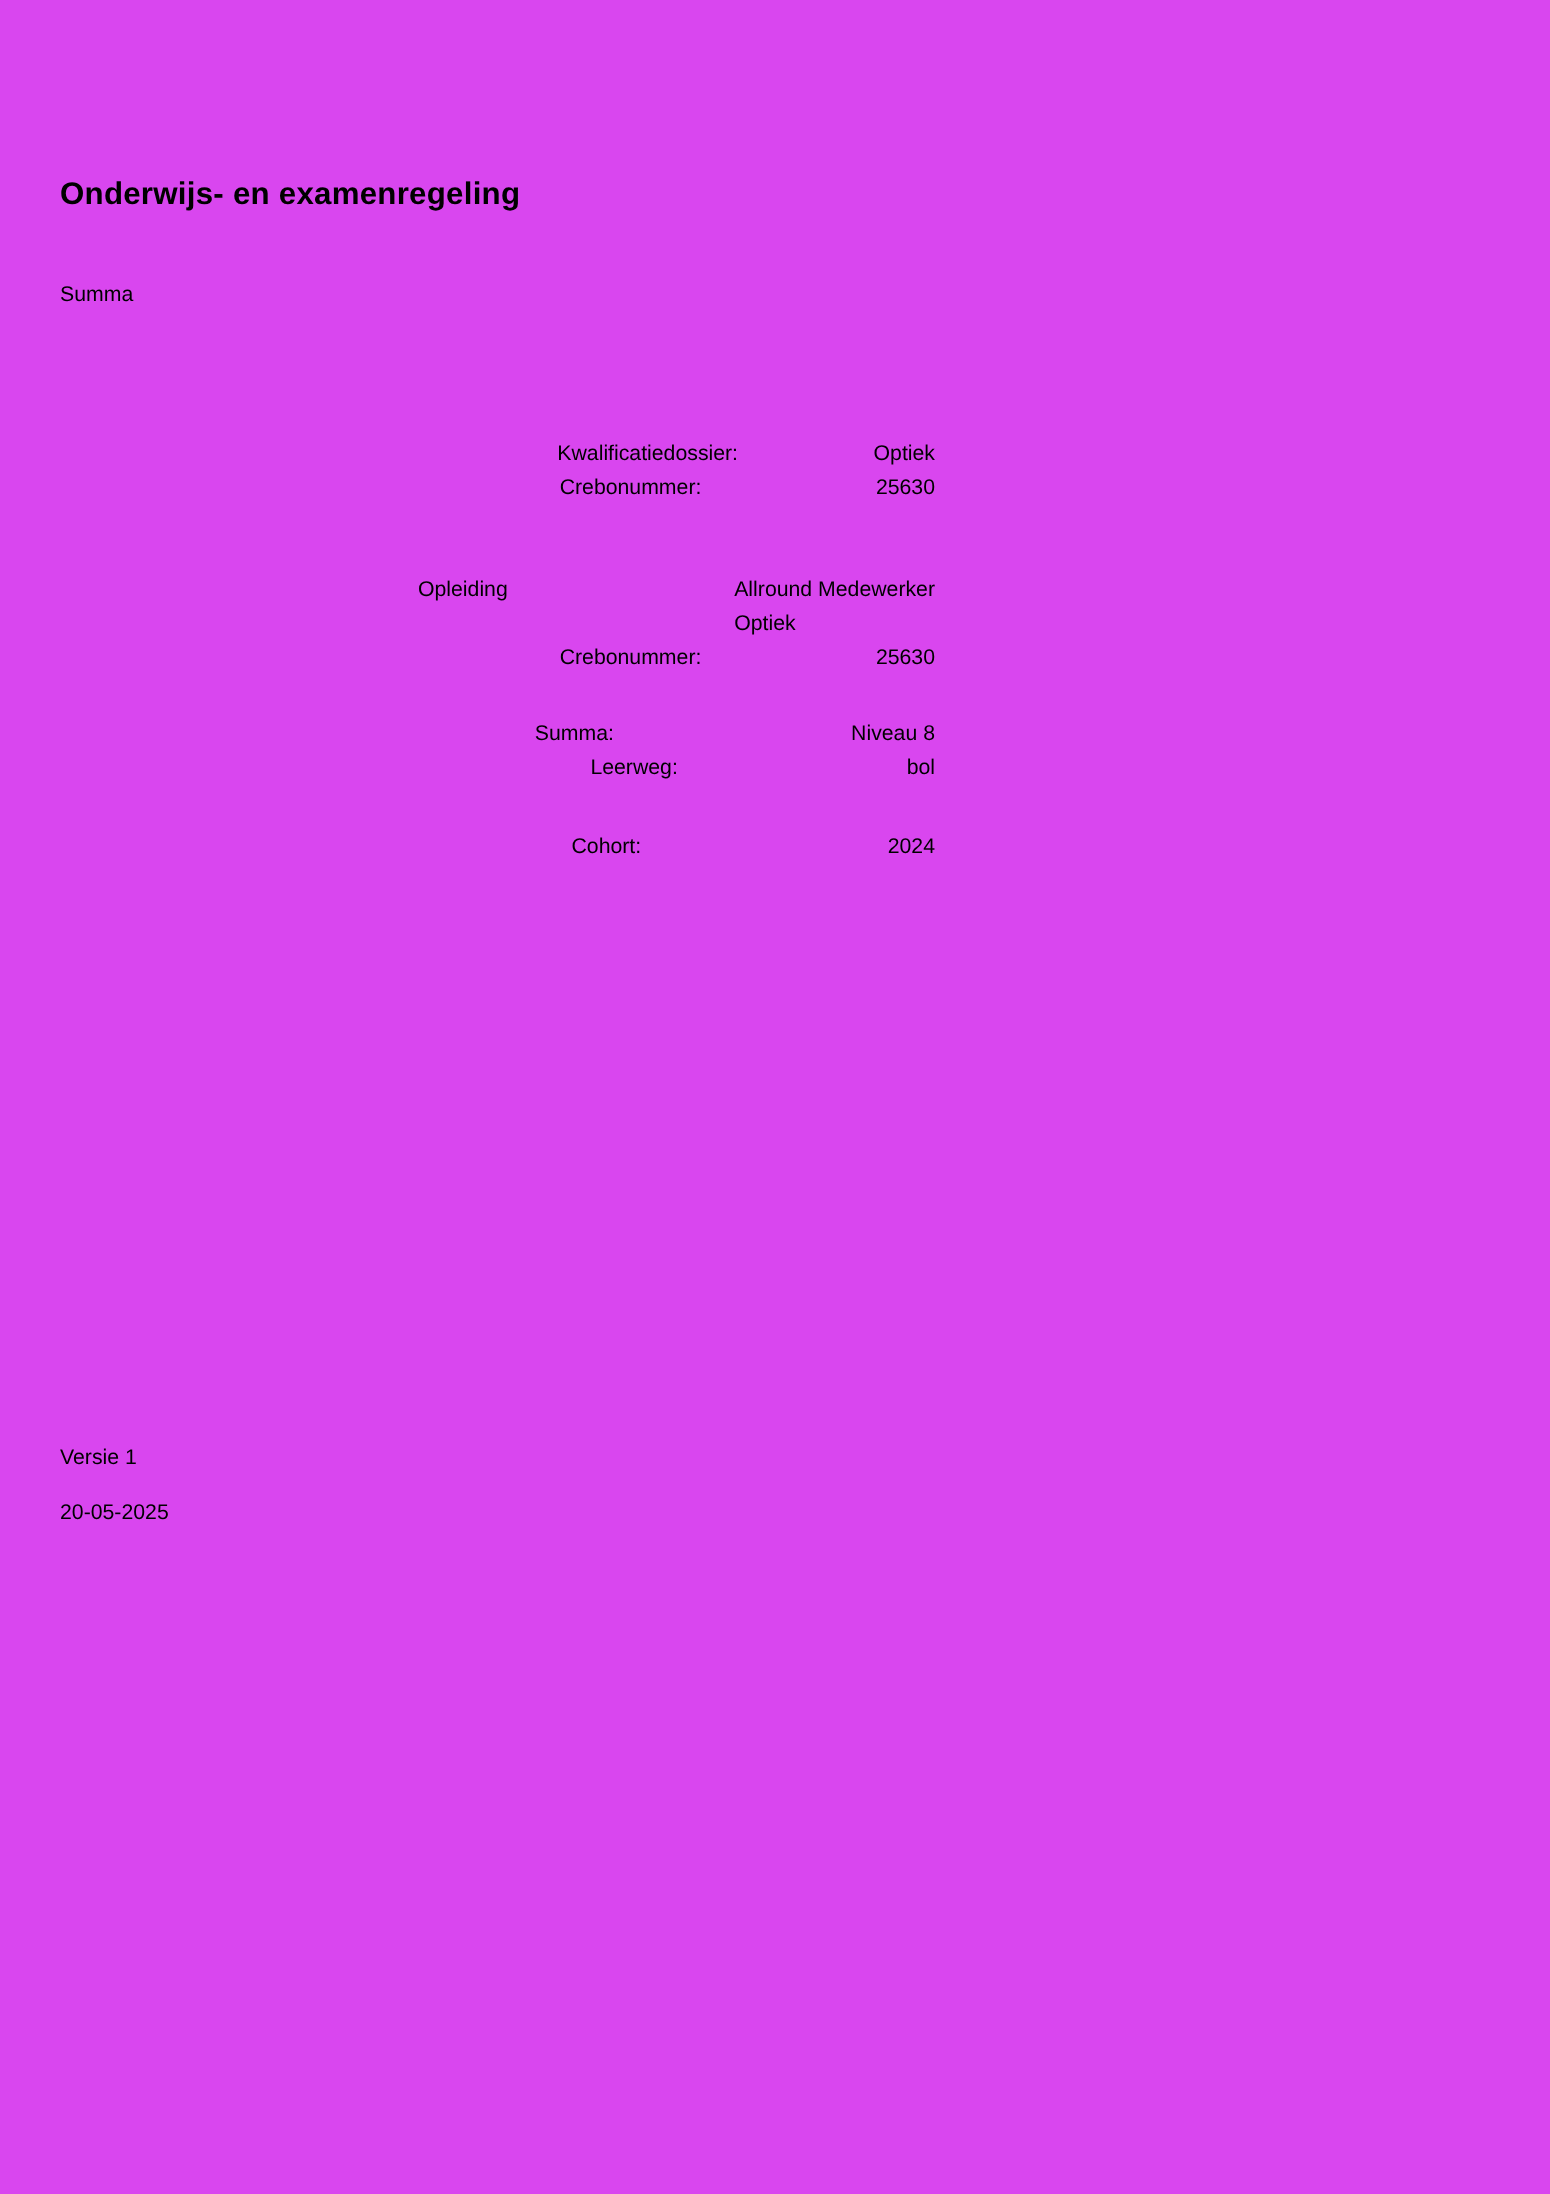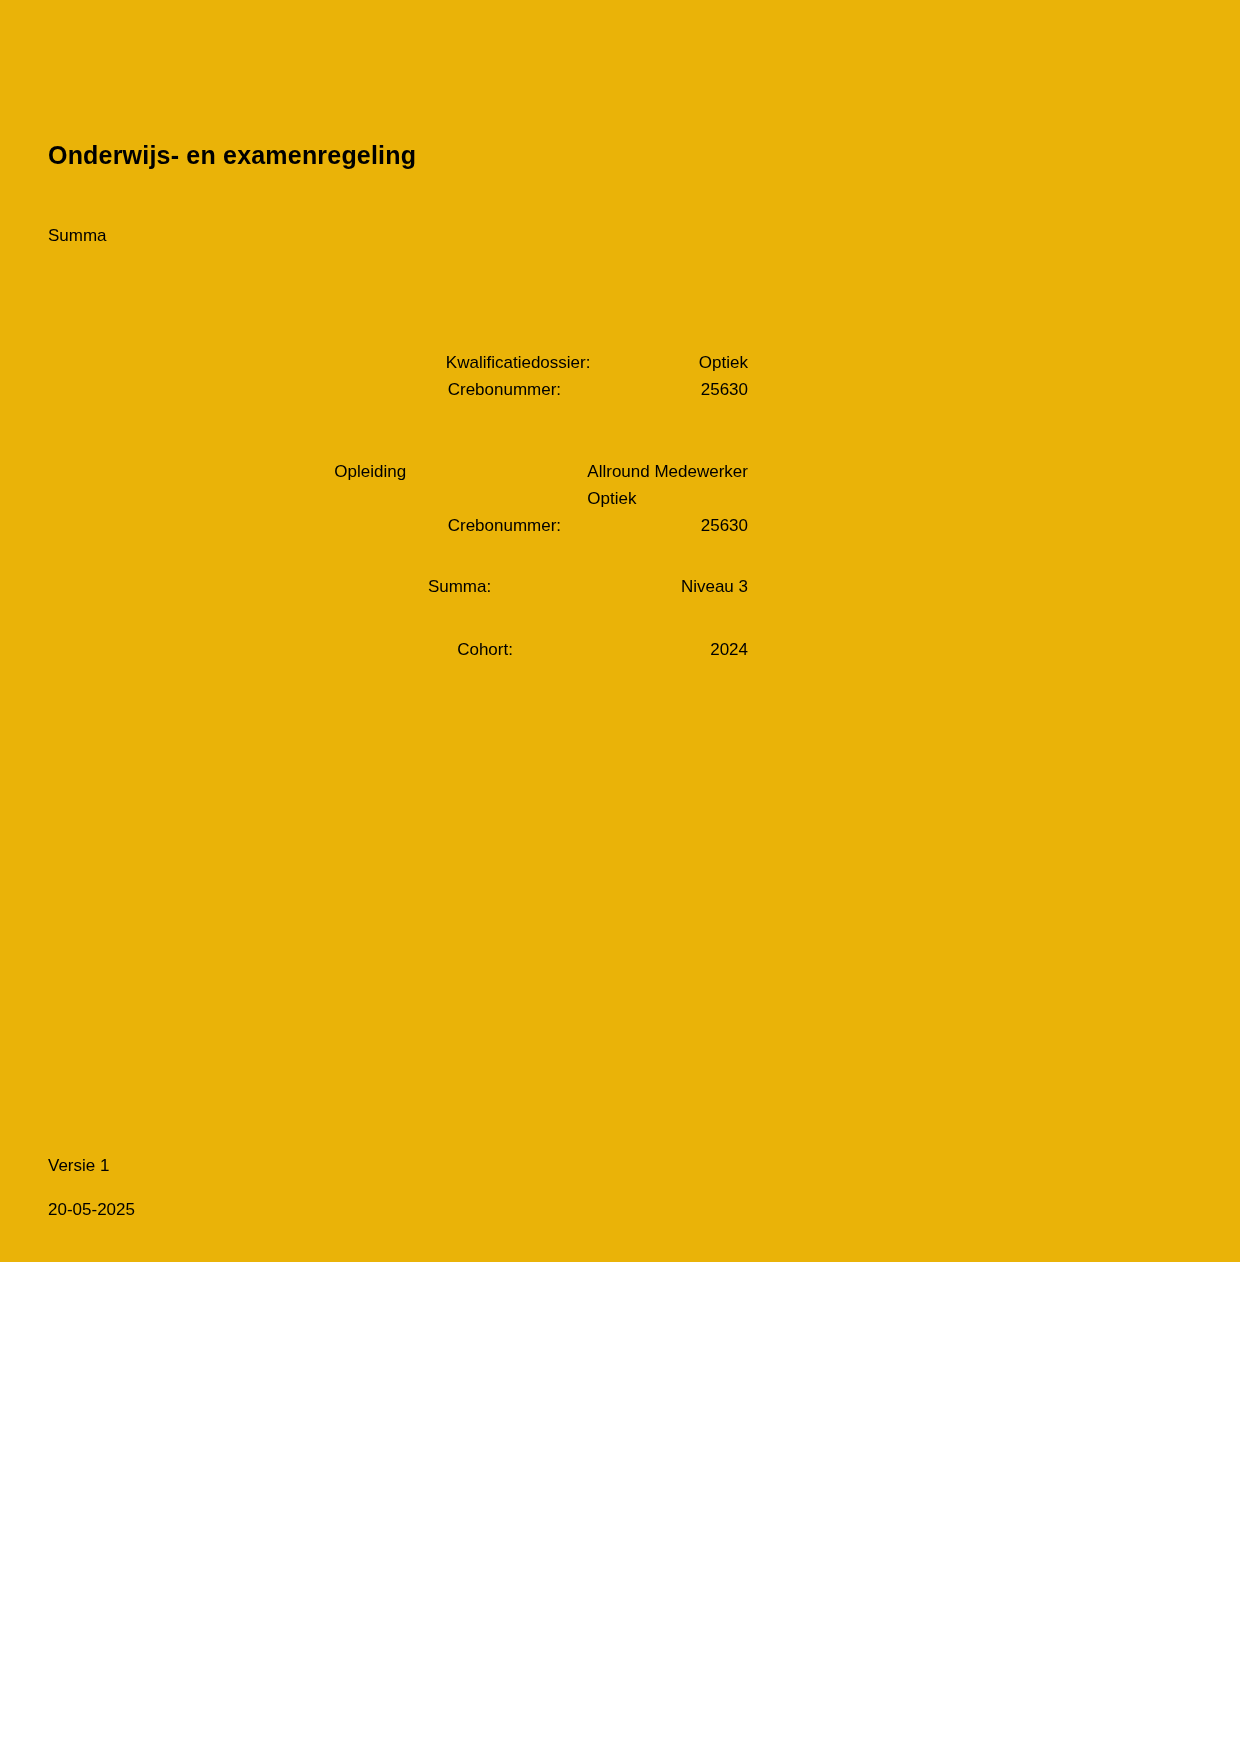--- a/index.html
+++ b/index.html
@@ -7,22 +7,22 @@
     padding: 0;
     background: #ffffff;
   }
   body {
     font-family: "Liberation Sans", sans-serif;
     color: #000000;
   }
   .page {
     position: relative;
     width: 1240px;
-    height: 1262px;
-    background: #eab308;
+    height: 1755px;
+    background: #d946ef;
     overflow: hidden;
   }
   .doc-title {
     position: absolute;
     left: 48px;
     top: 124px;
     font-size: 25px;
     font-weight: bold;
     letter-spacing: 0.2px;
   }
@@ -106,21 +106,25 @@
         <div class="meta-label">Crebonummer:</div>
         <div class="meta-value">25630</div>
       </div>
     </div>
 
     <div class="gap-2"></div>
 
     <div class="meta-group">
       <div class="meta-row">
         <div class="meta-label">Summa:</div>
-        <div class="meta-value">Niveau 3</div>
+        <div class="meta-value">Niveau 8</div>
+      </div>
+      <div class="meta-row">
+        <div class="meta-label">Leerweg:</div>
+        <div class="meta-value">bol</div>
       </div>
     </div>
 
     <div class="gap-3"></div>
 
     <div class="meta-group">
       <div class="meta-row">
         <div class="meta-label">Cohort:</div>
         <div class="meta-value">2024</div>
       </div>

